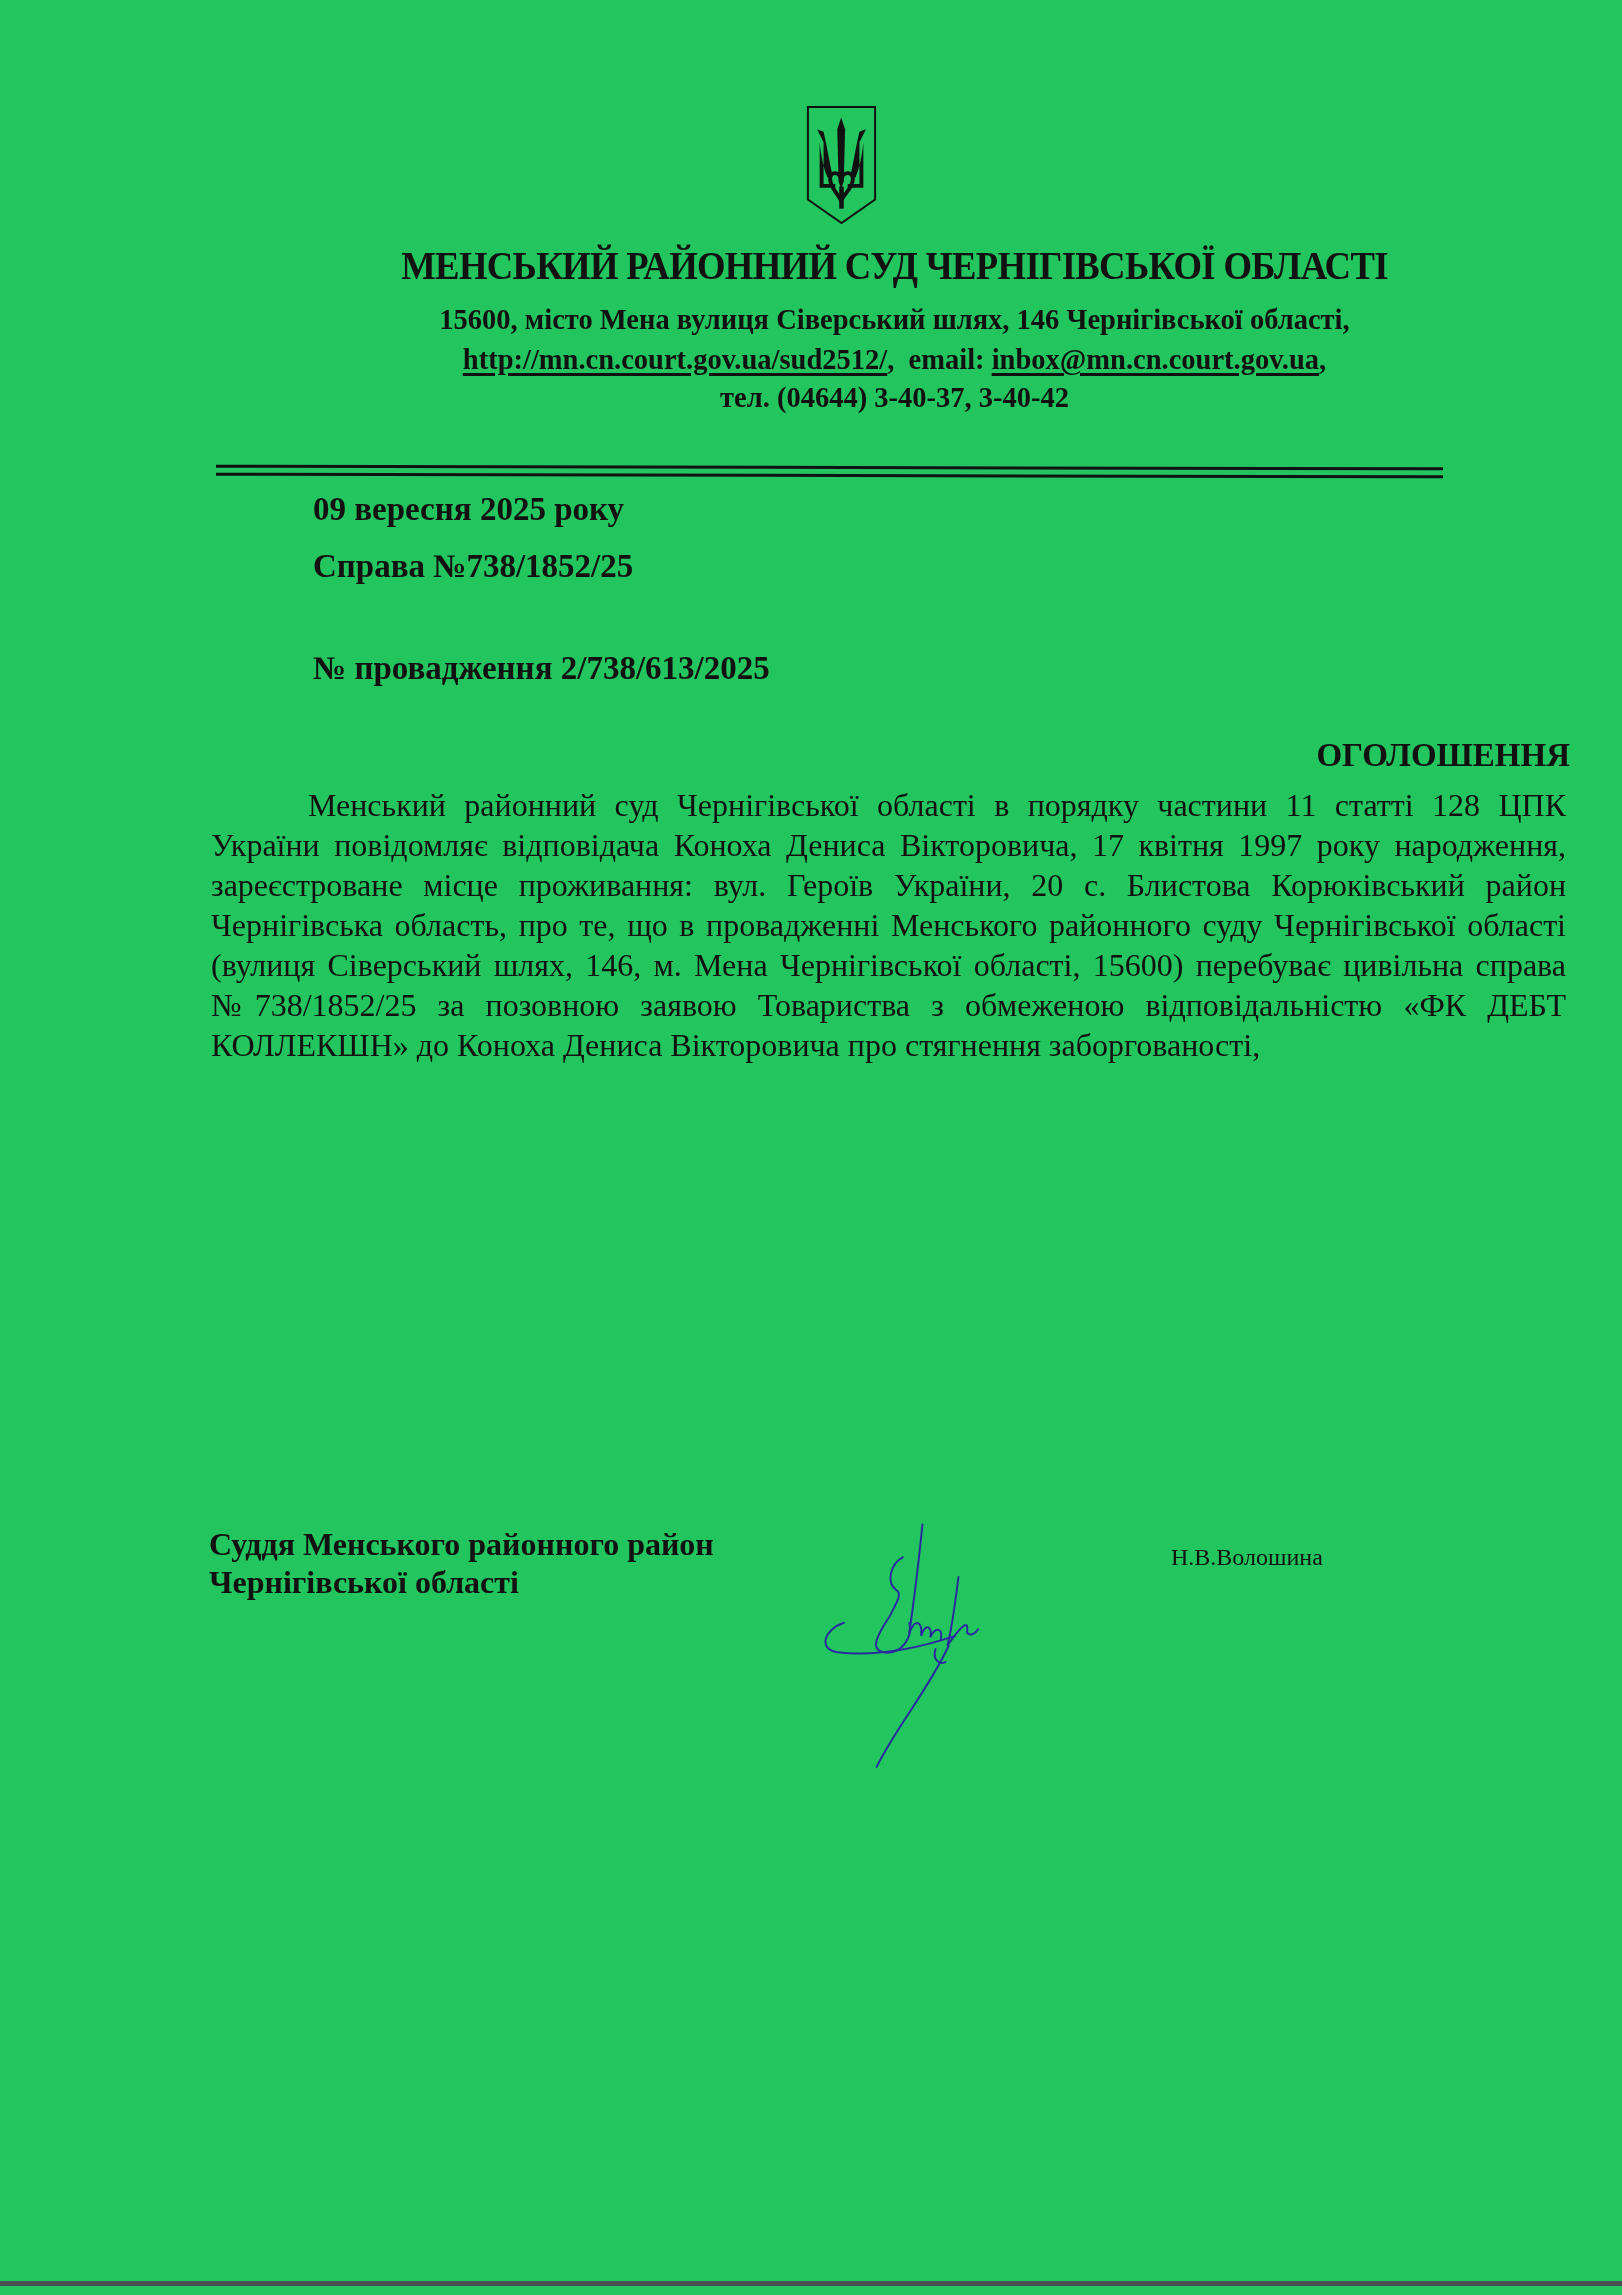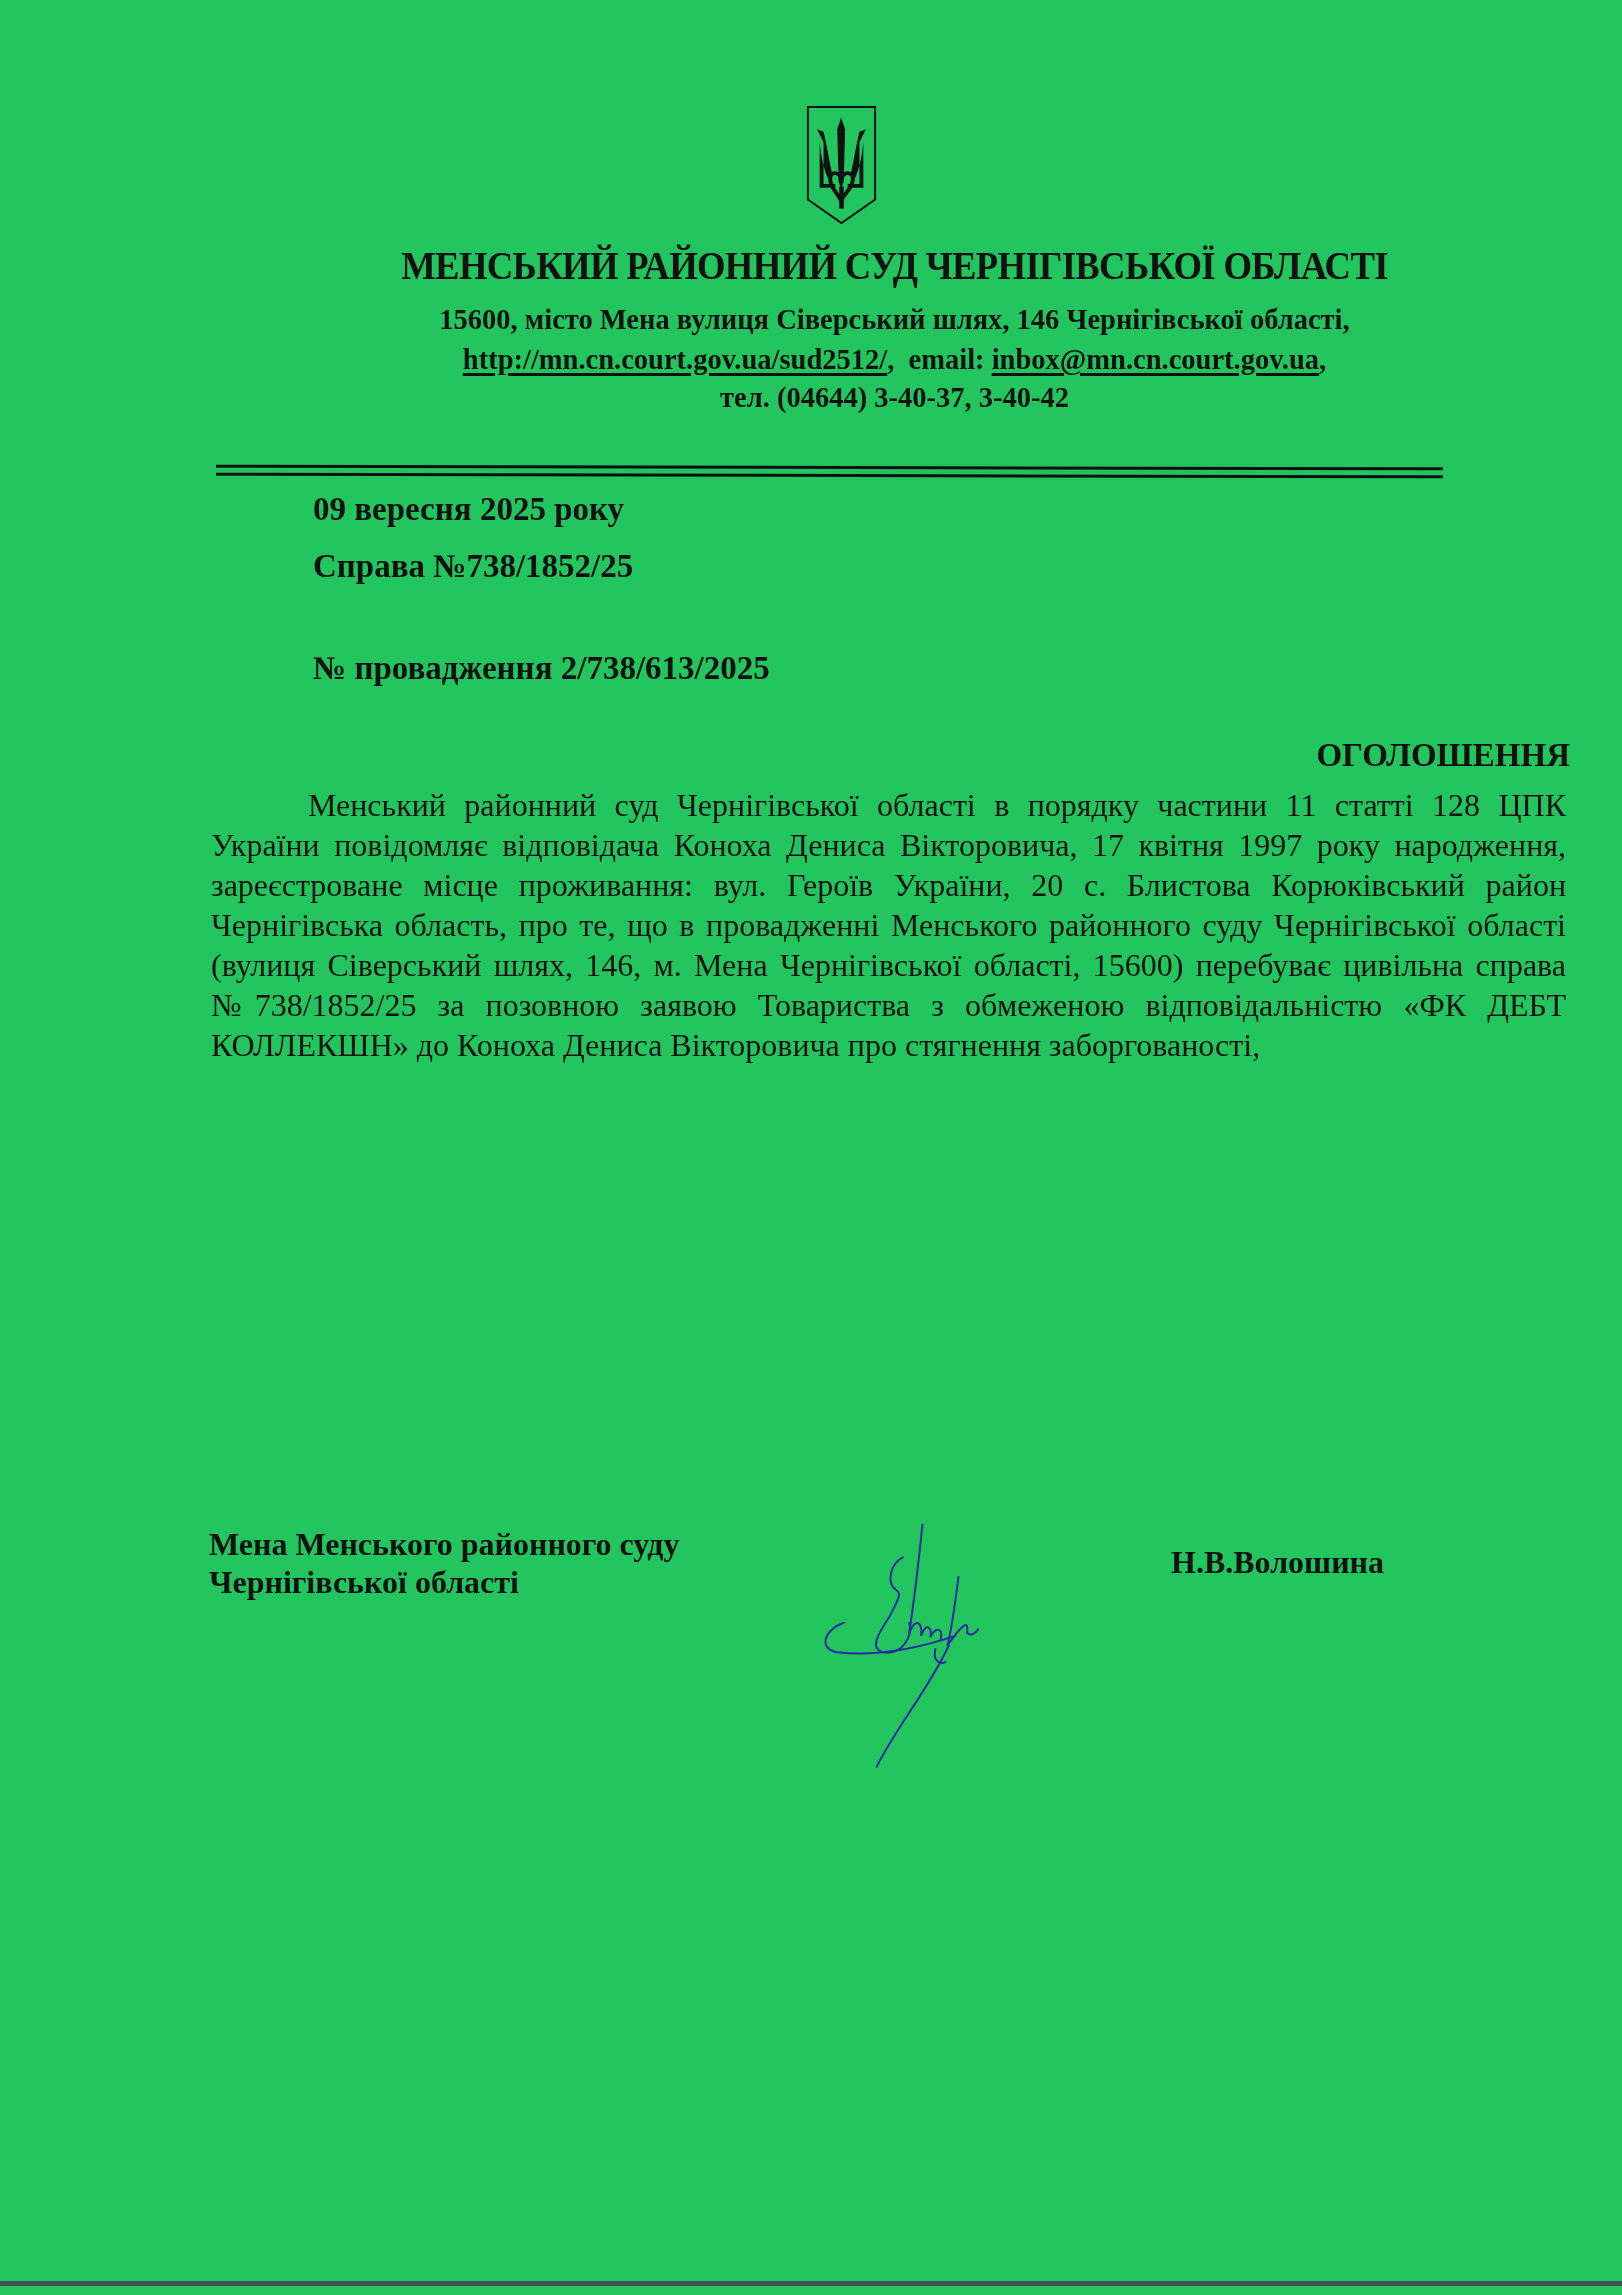--- a/index.html
+++ b/index.html
@@ -39,21 +39,21 @@
   }
   .body {
     position: absolute; left: 211px; top: 785px; width: 1355px;
     font-size: 32px; line-height: 40px; text-align: justify;
   }
   .body p { margin: 0; text-indent: 97px; }
   .sig-title {
     position: absolute; left: 209px; top: 1525px; font-weight: bold; font-size: 32px; line-height: 38px;
   }
   .sig-name {
-    position: absolute; left: 1171px; top: 1544px; font-weight: bold; font-size: 32px;
+    position: absolute; left: 1171px; top: 1544px; font-weight: normal; font-size: 24px;
   }
   .signature { position: absolute; left: 798px; top: 1518px; width: 262px; height: 262px; }
   .scan-edge {
     position: absolute; left: 0; right: 0; top: 2281px; height: 5.2px; background: #4a4f55;
   }
 </style>
 </head>
 <body>
 
 <div class="page">
@@ -84,21 +84,21 @@
   <div class="meta meta-case">Справа №738/1852/25</div>
   <div class="meta meta-proc">№ провадження 2/738/613/2025</div>
 
   <div class="title">ОГОЛОШЕННЯ</div>
 
   <div class="body">
     <p>Менський районний суд Чернігівської області в порядку частини 11 статті 128 ЦПК України повідомляє відповідача Коноха Дениса Вікторовича, 17 квітня 1997 року народження, зареєстроване місце проживання: вул. Героїв України, 20 с. Блистова Корюківський район Чернігівська область, про те, що в провадженні Менського районного суду Чернігівської області  (вулиця Сіверський шлях, 146, м. Мена Чернігівської області, 15600) перебуває цивільна справа №738/1852/25 за позовною заявою Товариства з обмеженою відповідальністю «ФК  ДЕБТ КОЛЛЕКШН» до Коноха Дениса Вікторовича про стягнення заборгованості,</p>
   </div>
 
   <div class="sig-title">
-    <div>Мена Менського районного суду</div>
+    <div>Суддя Менського районного район</div>
     <div>Чернігівської області</div>
   </div>
 
   <svg class="signature" viewBox="0 0 400 400">
     <g fill="none" stroke="#2a2aa0" stroke-width="3" stroke-linecap="round">
       <path d="M190 10 C185 60 178 120 170 175"></path>
       <path d="M160 60 C140 70 135 100 150 110 C160 115 150 130 140 150 C120 180 110 200 130 205 C160 210 175 180 170 160"></path>
       <path d="M70 160 C40 170 30 200 60 205 C120 212 180 200 240 180"></path>
       <path d="M170 175 C180 150 190 160 188 180 C195 160 205 165 202 182 C210 165 222 168 218 185"></path>
       <path d="M245 90 C240 130 235 170 228 195 C245 170 262 150 258 175"></path>

